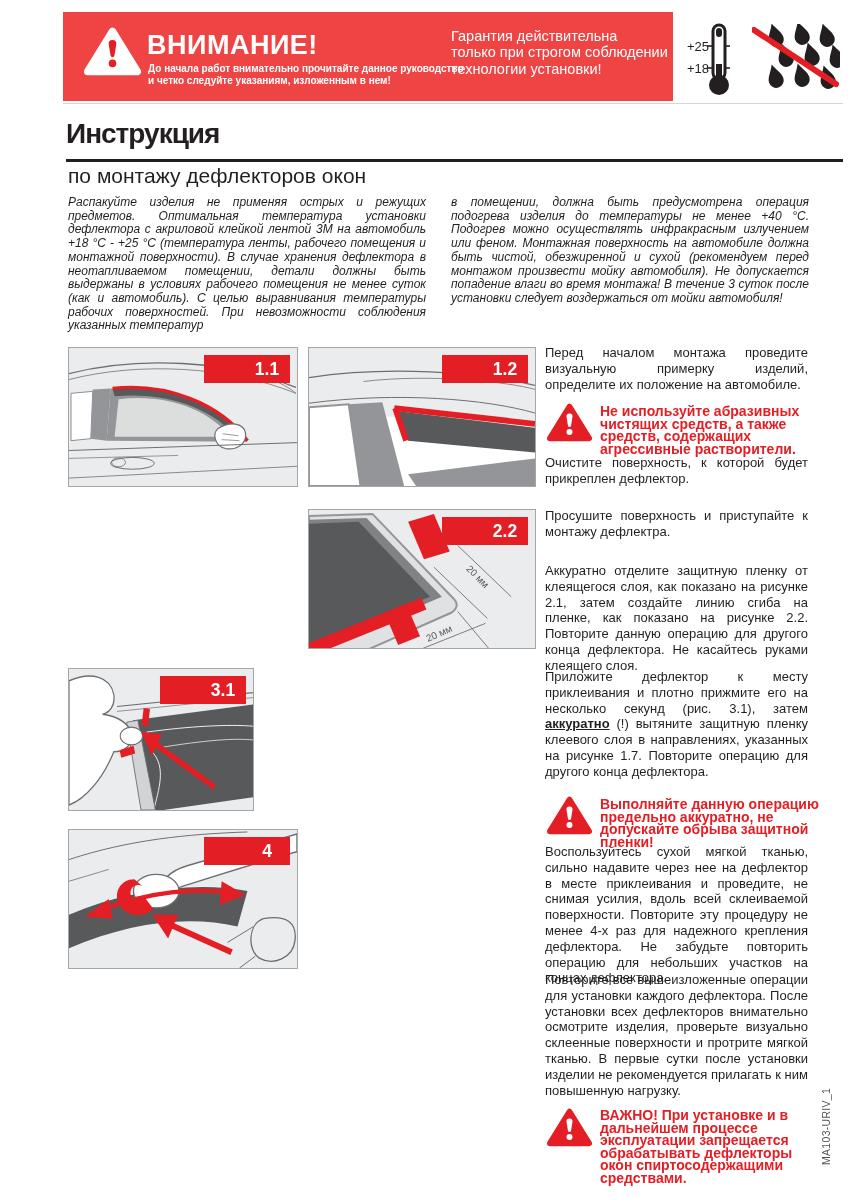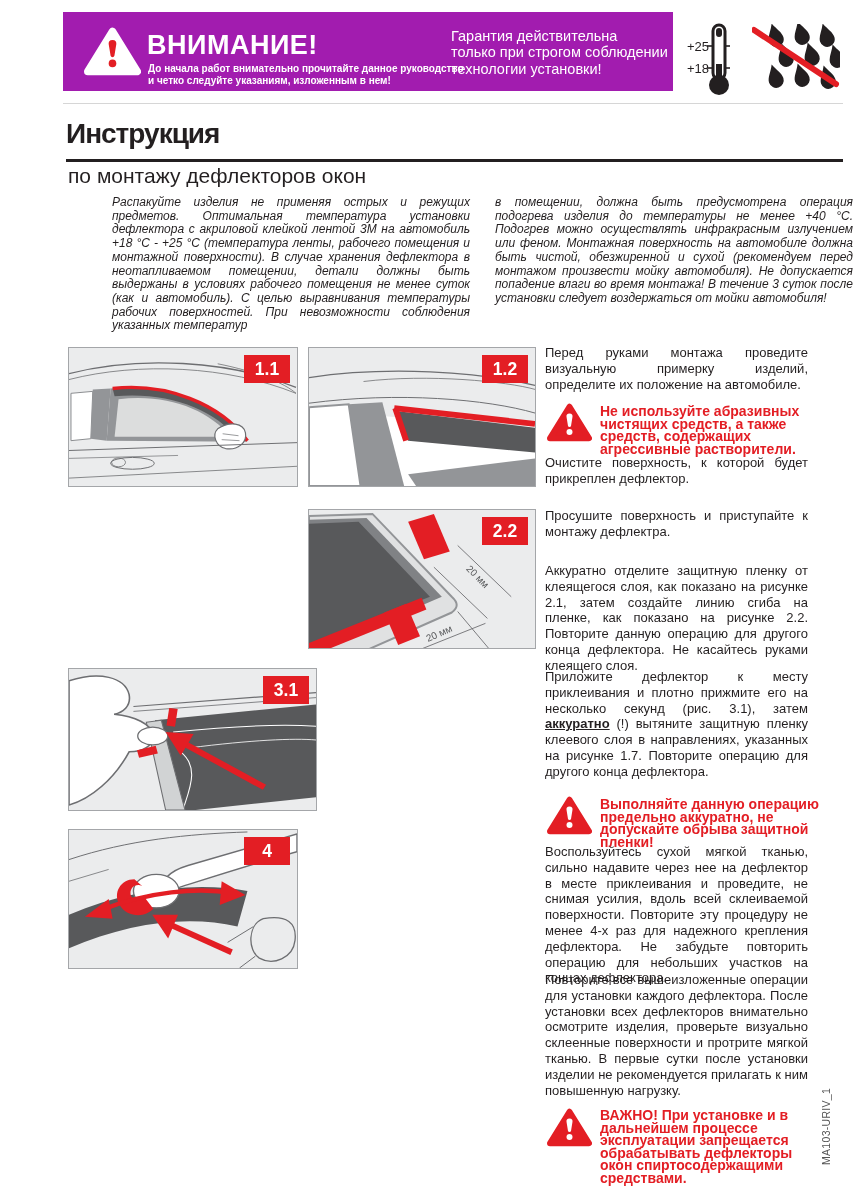--- a/index.html
+++ b/index.html
@@ -1,44 +1,44 @@
 <!DOCTYPE html>
 <html><head>
 <meta charset="utf-8">
 <style>
   html,body{margin:0;padding:0;background:#fff;}
   .page{position:relative;width:855px;height:1200px;background:#ffffff;overflow:hidden;
         font-family:"Liberation Sans",sans-serif;color:#231f20;}
 
   
-  .banner{position:absolute;left:63px;top:12px;width:610px;height:79px;background:#a21caf;}
+  .banner{position:absolute;left:63px;top:12px;width:610px;height:89px;background:#ef4444;}
   .banner-tri{position:absolute;left:21px;top:13px;width:57px;height:53px;}
   .banner-title{position:absolute;left:84px;top:18px;color:#fff;font-size:27px;font-weight:700;letter-spacing:.5px;}
   .banner-sub{position:absolute;left:85px;top:51px;color:#fff;font-size:10px;line-height:12.4px;font-weight:700;white-space:pre-line;}
   .warranty{position:absolute;left:388px;top:16px;color:#fff;font-size:14.5px;line-height:16.4px;font-weight:400;white-space:pre-line;}
   .thermo{position:absolute;left:683px;top:20px;width:64px;height:78px;}
   .norain{position:absolute;left:752px;top:24px;width:88px;height:66px;}
   .header-rule{position:absolute;left:63px;top:103px;width:780px;height:1px;background:#d6d6d6;}
 
   
   .page-title{position:absolute;left:66px;top:118px;font-size:28px;font-weight:700;letter-spacing:-1px;}
   .title-rule{position:absolute;left:66px;top:159px;width:777px;height:2.5px;background:#231f20;}
   .page-subtitle{position:absolute;left:68px;top:164px;font-size:21px;font-weight:400;}
 
   
   .intro{position:absolute;top:196px;width:358px;font-size:12px;line-height:13.7px;
-         font-style:italic;text-align:justify;margin-left:44px;}
+         font-style:italic;text-align:justify;}
   .intro.left{left:68px;}
   .intro.right{left:451px;}
 
   
   .fig{position:absolute;background:#ebeced;border:1px solid #a4a6a9;box-sizing:border-box;}
   .fig svg.art{position:absolute;left:0;top:0;width:100%;height:100%;}
   .badge{position:absolute;top:7px;right:7px;width:46px;height:28px;background:#e31e24;color:#fff;
-         font-weight:700;font-size:17.5px;display:flex;align-items:center;justify-content:center;}
+         font-weight:700;font-size:17.5px;display:flex;align-items:center;justify-content:center;padding-left:40px;}
 
   
   .step-text{position:absolute;left:545px;width:263px;font-size:13px;line-height:15.8px;text-align:justify;}
   .step-text b.ul{text-decoration:underline;}
   .warn-tri{position:absolute;left:547px;width:45px;height:41px;}
   .warn-text{position:absolute;left:600px;width:226px;font-size:14px;line-height:12.5px;font-weight:700;color:#e31e24;}
 
   
   .vcode{position:absolute;left:820px;top:1165px;transform:rotate(-90deg);transform-origin:top left;
          font-size:10.5px;color:#555;white-space:nowrap;letter-spacing:.3px;}
@@ -148,21 +148,21 @@
       <line x1="126" y1="58" x2="180" y2="110" stroke="#6d6e71" stroke-width="0.9"></line>
       <line x1="150" y1="36" x2="204" y2="88" stroke="#6d6e71" stroke-width="0.9"></line>
       <line x1="96" y1="148" x2="178" y2="115" stroke="#6d6e71" stroke-width="0.9"></line>
       <line x1="150" y1="103" x2="186" y2="146" stroke="#6d6e71" stroke-width="0.9"></line>
       <text font-size="10" fill="#58595b" transform="translate(158,60) rotate(46)">20 мм</text>
       <text font-size="10" fill="#58595b" transform="translate(120,134) rotate(-24)">20 мм</text>
     </svg>
     <div class="badge">2.2</div>
   </div>
 
-  <div class="fig" style="left:68px;top:668px;width:249px;height:143px">
+  <div class="fig" style="left:68px;top:668px;width:186px;height:143px">
     <svg class="art" viewBox="0 0 230 143" preserveAspectRatio="none">
       <path d="M60 38 L230 24" stroke="#6d6e71" stroke-width="1.2"></path>
       <path d="M60 43 L230 29" stroke="#6d6e71" stroke-width="0.8"></path>
       <polygon points="80,52 230,36 230,130 118,143 98,143" fill="#58595b"></polygon>
       <path d="M97 64 C150 58 200 56 230 58" stroke="#fff" stroke-width="1" fill="none"></path>
       <path d="M104 84 C122 100 112 122 106 143" stroke="#fff" stroke-width="1" fill="none"></path>
       <path d="M112 80 C170 72 210 70 230 72" stroke="#fff" stroke-width="0.8" fill="none"></path>
       <polygon points="72,54 86,52 108,143 90,143" fill="#d1d3d4" stroke="#6d6e71" stroke-width="1"></polygon>
       <path d="M0 12 C28 2 52 8 56 26 C58 38 50 44 42 46 C62 48 76 56 78 66 C80 78 68 84 56 84 C42 112 20 132 0 138 Z" fill="#fff" stroke="#6d6e71" stroke-width="1.5"></path>
       <ellipse cx="78" cy="68" rx="14" ry="9" fill="#fff" stroke="#6d6e71" stroke-width="1.2"></ellipse>
@@ -187,21 +187,21 @@
       <polygon points="16,88 40,70 44,90" fill="#e31e24"></polygon>
       <polygon points="178,66 154,52 152,76" fill="#e31e24"></polygon>
       <line x1="164" y1="124" x2="102" y2="96" stroke="#e31e24" stroke-width="6"></line>
       <polygon points="84,86 110,86 100,110" fill="#e31e24"></polygon>
       <path d="M196 90 C220 86 230 94 228 112 C226 130 206 138 192 130 C180 122 180 96 196 90 Z" fill="#ebeced" stroke="#6d6e71" stroke-width="1.3"></path>
       <path d="M186 98 L160 114 M188 128 L172 140" stroke="#6d6e71" stroke-width="1"></path>
     </svg>
     <div class="badge">4</div>
   </div>
 
-  <div class="step-text" style="top:345px">Перед руками монтажа проведите визуальную примерку изделий, определите их положение на автомобиле.</div>
+  <div class="step-text" style="top:345px">Перед началом монтажа проведите визуальную примерку изделий, определите их положение на автомобиле.</div>
 
   <svg class="warn-tri" style="top:402px" viewBox="0 0 60 54">
     <path d="M30 6 L56 48 L4 48 Z" fill="#e31e24" stroke="#e31e24" stroke-width="8" stroke-linejoin="round"></path>
     <path d="M30 15 C26.8 15 25.6 17.2 26 19.4 L28 31.5 a2.1 2.1 0 0 0 4 0 L34 19.4 C34.4 17.2 33.2 15 30 15 Z" fill="#fff"></path>
     <circle cx="30" cy="39.5" r="4" fill="#fff"></circle>
   </svg>
   <div class="warn-text" style="top:405px">Не используйте абразивных чистящих средств, а также средств, содержащих агрессивные растворители.</div>
 
   <div class="step-text" style="top:508px">Просушите поверхность и приступайте к монтажу дефлектра.</div>
   <div class="step-text" style="top:455px">Очистите поверхность, к которой будет прикреплен дефлектор.</div>

